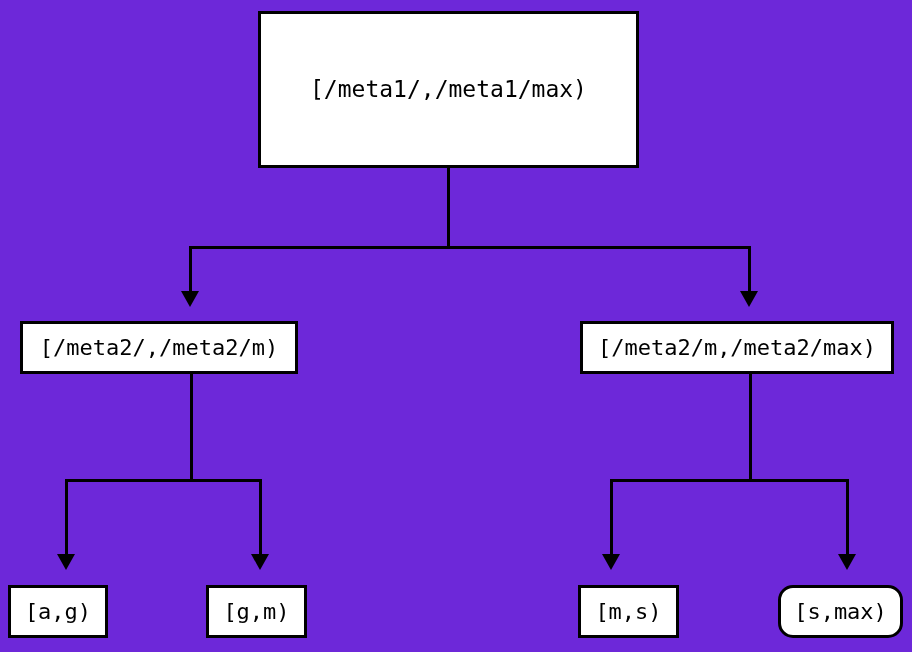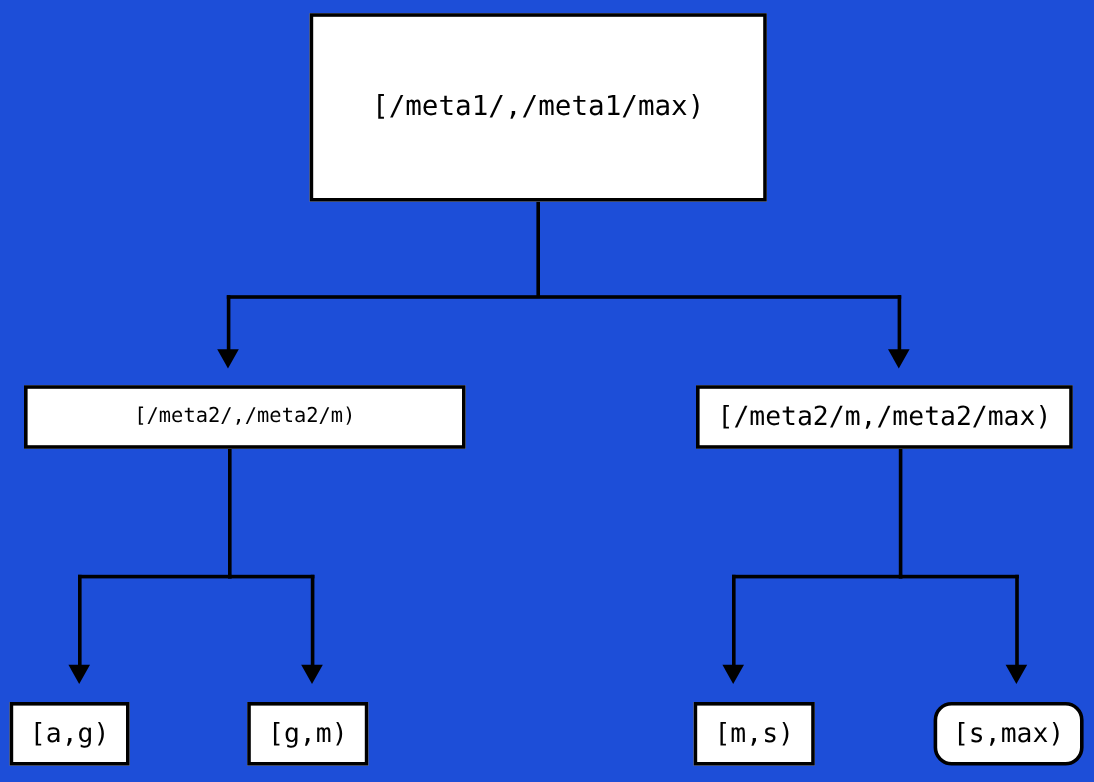--- a/index.html
+++ b/index.html
@@ -8,21 +8,21 @@
     padding: 0;
     background: #ffffff;
   }
   body {
     font-family: "DejaVu Sans Mono", monospace;
   }
   #diagram-canvas {
     position: relative;
     width: 912px;
     height: 652px;
-    background: #1d4ed8;
+    background: #6d28d9;
     overflow: hidden;
   }
   .node-box {
     position: absolute;
     box-sizing: border-box;
     border: 3px solid #000000;
     background: #ffffff;
     display: flex;
     align-items: center;
     justify-content: center;
@@ -40,23 +40,23 @@
     left: 258px;
     top: 11px;
     width: 381px;
     height: 157px;
     font-size: 23px;
   }
   
   #node-mid-left {
     left: 20px;
     top: 321px;
-    width: 368px;
+    width: 278px;
     height: 53px;
-    font-size: 17px;
+    font-size: 22px;
   }
   #node-mid-right {
     left: 580px;
     top: 321px;
     width: 314px;
     height: 53px;
     font-size: 22px;
   }
   
   #node-leaf-ag {

